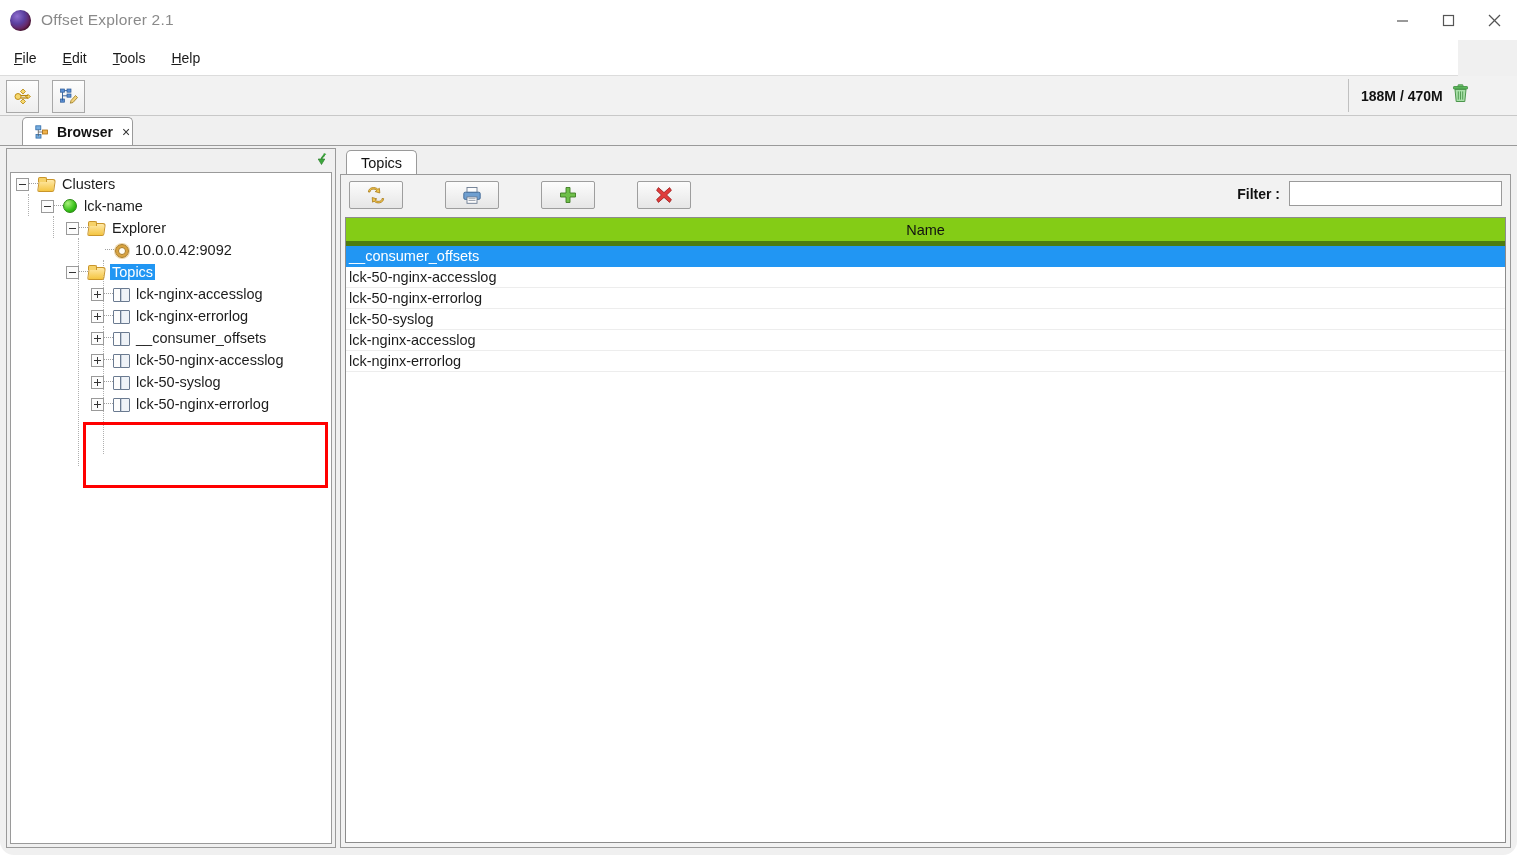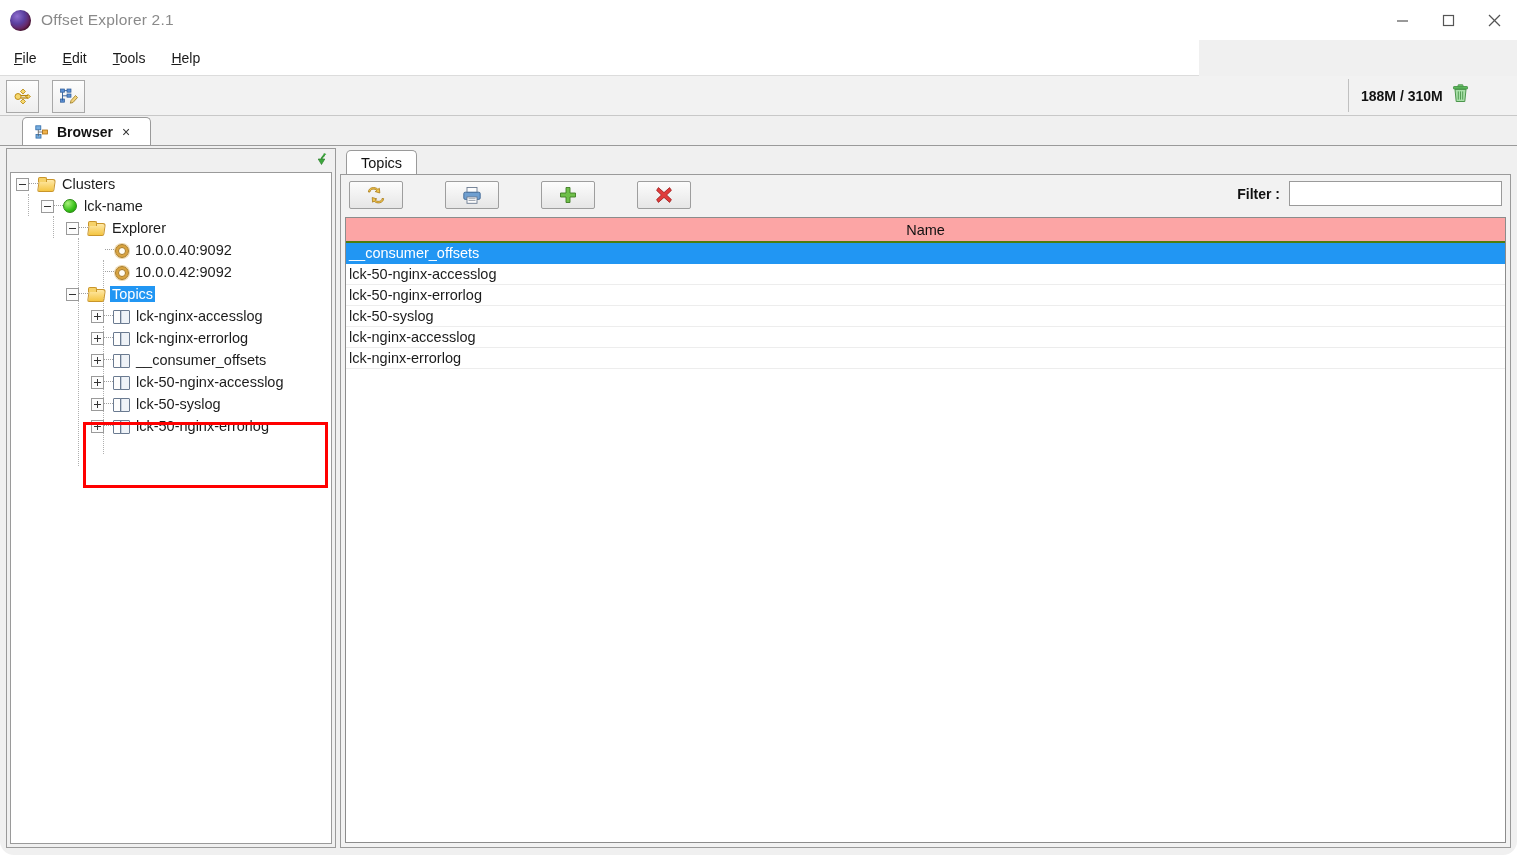--- a/index.html
+++ b/index.html
@@ -40,21 +40,21 @@
   .win-btn {
     width: 46px; height: 40px;
     display: flex; align-items: center; justify-content: center;
     color: #555;
   }
   .win-btn svg { display: block; }
 
   
   .menubar {
     position: absolute; left: 0; top: 40px;
-    width: 1199px; height: 35px;
+    width: 1458px; height: 35px;
     background: #ffffff;
     display: flex; align-items: center;
     border-bottom: 1px solid #dcdcdc;
   }
   .menu-item {
     font-size: 14px; color: #1a1a1a;
     padding: 3px 12px; margin-left: 2px;
     cursor: default;
   }
   .menu-item u { text-decoration: underline; }
@@ -86,21 +86,21 @@
 
   
   .tabstrip {
     position: absolute; left: 0; top: 116px;
     width: 1517px; height: 29px;
     background: #f0f0f0;
     border-bottom: 1px solid #9a9a9a;
   }
   .browser-tab {
     position: absolute; left: 22px; top: 1px;
-    height: 28px; padding: 0 18px 0 12px;
+    height: 28px; padding: 0 0 0 12px;
     background: #ffffff;
     border: 1px solid #9a9a9a; border-bottom: none;
     border-radius: 5px 5px 0 0;
     display: flex; align-items: center; gap: 7px;
     box-sizing: border-box;
   }
   .browser-tab .lbl { font-size: 14px; font-weight: bold; color: #111; }
   .tab-close { font-size: 14px; color: #333; cursor: pointer; padding: 0 2px; }
 
   
@@ -263,22 +263,22 @@
   .tbl-wrap {
     position: absolute; left: 4px; top: 42px;
     width: 1161px; height: 626px;
     border: 1px solid #8c8c8c;
     background: #fff;
     box-sizing: border-box;
     overflow: hidden;
   }
   .tbl-head {
     height: 23px;
-    background: #fca5a5;
-    border-bottom: 2px solid #4d7c0f;
+    background: #84cc16;
+    border-bottom: 5px solid #4d7c0f;
     display: flex; align-items: center; justify-content: center;
     font-size: 14.5px; color: #111; text-align: right;
   }
   .row {
     height: 20px;
     display: flex; align-items: center;
     padding-left: 3px;
     font-size: 14.5px; color: #1c1c1c;
     border-bottom: 1px solid #ededed;
     white-space: nowrap;
@@ -336,21 +336,21 @@
         <rect x="2.5" y="3" width="4" height="3.2" fill="#5b8fd4" stroke="#2c5a96" stroke-width=".7"></rect>
         <rect x="9" y="3" width="4" height="3.2" fill="#5b8fd4" stroke="#2c5a96" stroke-width=".7"></rect>
         <rect x="9" y="8" width="4" height="3.2" fill="#5b8fd4" stroke="#2c5a96" stroke-width=".7"></rect>
         <rect x="2.5" y="13" width="4" height="3.2" fill="#5b8fd4" stroke="#2c5a96" stroke-width=".7"></rect>
         <path d="M4.5 6.2 V14.6 M4.5 9.8 H9 M6.5 4.6 H9" stroke="#2c5a96" stroke-width=".9" fill="none"></path>
         <path d="M13 14.5 L17.5 9.5 L19.5 11.5 L15 16.5 L12.3 17.2 Z" fill="#f2d27a" stroke="#9a7b23" stroke-width=".8"></path>
       </svg>
     </div>
 
     <div class="mem-box">
-      <span class="mem-text">188M / 310M</span>
+      <span class="mem-text">188M / 470M</span>
       <span>
         <svg width="17" height="19" viewBox="0 0 17 19">
           <rect x="1.5" y="2.5" width="14" height="2.6" rx=".6" fill="#5cb85c" stroke="#3d8b3d" stroke-width=".8"></rect>
           <path d="M3 5.4 L4.2 17.5 H12.8 L14 5.4 Z" fill="#a8e0a8" stroke="#3d8b3d" stroke-width=".9"></path>
           <path d="M6.3 7.4 V15.6 M8.5 7.4 V15.6 M10.7 7.4 V15.6" stroke="#3d8b3d" stroke-width=".8"></path>
           <rect x="6" y=".7" width="5" height="2" rx=".5" fill="#6fc36f" stroke="#3d8b3d" stroke-width=".7"></rect>
         </svg>
       </span>
     </div>
   </div>
@@ -403,27 +403,20 @@
             <span class="guide"></span>
             <span class="ico ico-dot"></span>
             <span class="txt">lck-name</span>
           </div>
           <div class="tnode">
             <span class="spacer" style="width:55px"></span>
             <span class="expander"></span>
             <span class="guide"></span>
             <span class="ico ico-folder"></span>
             <span class="txt">Explorer</span>
-          </div>
-          <div class="tnode">
-            <span class="spacer" style="width:80px"></span>
-            <span class="spacer" style="width:14px"></span>
-            <span class="guide"></span>
-            <span class="ico ico-gear"></span>
-            <span class="txt">10.0.0.40:9092</span>
           </div>
           <div class="tnode">
             <span class="spacer" style="width:80px"></span>
             <span class="spacer" style="width:14px"></span>
             <span class="guide"></span>
             <span class="ico ico-gear"></span>
             <span class="txt">10.0.0.42:9092</span>
           </div>
           <div class="tnode">
             <span class="spacer" style="width:55px"></span>

